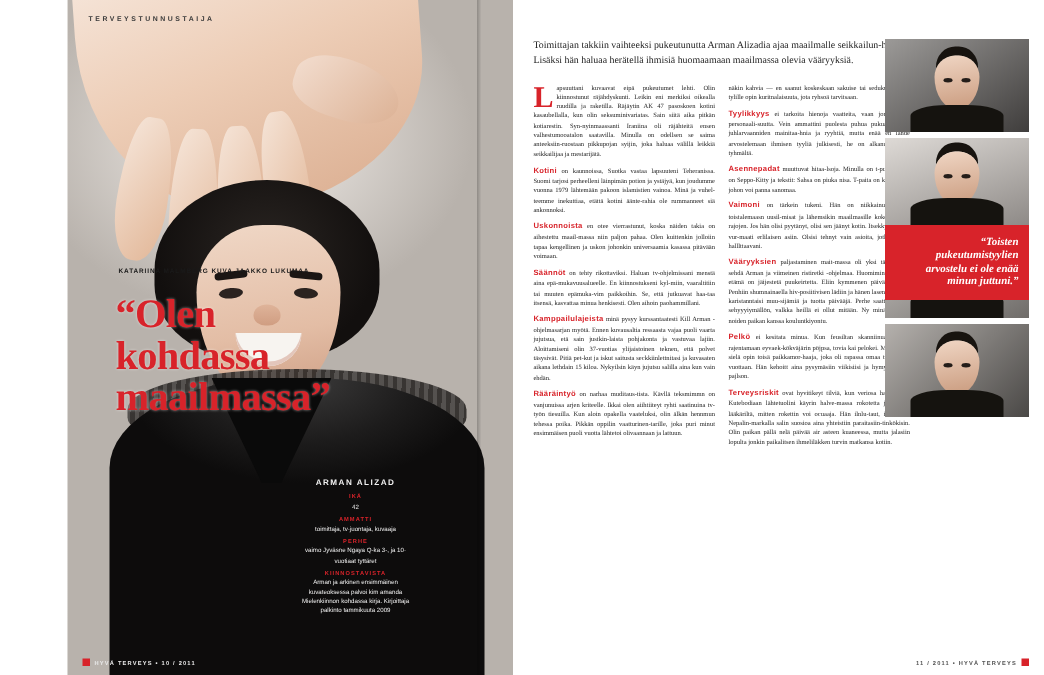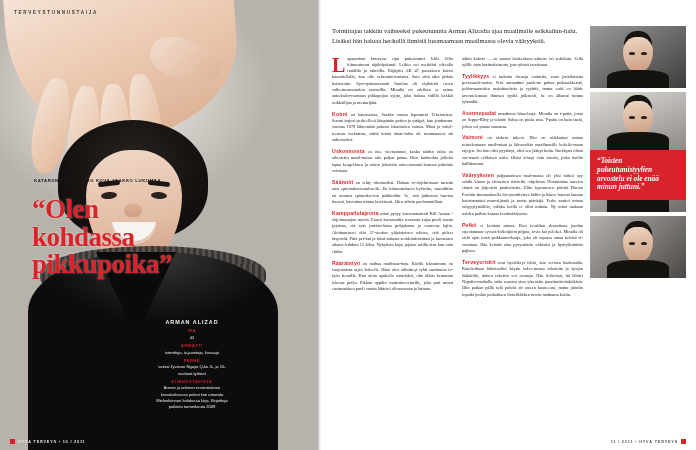--- a/index.html
+++ b/index.html
@@ -18,20 +18,21 @@
     background: #ffffff;
     display: flex;
   }
 
   
   .page-left {
     position: relative;
     width: 318px; height: 450px;
     background: #e9e7e4;
     overflow: hidden;
+    margin-left: 45px;
   }
   .photo-bg {
     position: absolute;
     left: 0; top: 0; width: 318px; height: 450px;
     background:
       radial-gradient(ellipse 150px 120px at 120px 90px, #f0ece8 0%, #d9d4cf 45%, #b8b2ac 100%),
       linear-gradient(#d9d4cf, #b8b2ac);
   }
   
   .arm {
@@ -281,20 +282,21 @@
     right: 10px; top: 150px;
     width: 96px;
     background: #d8232a;
     color: #fff;
     padding: 7px 7px 8px 7px;
     font-family: "Liberation Serif", serif;
     font-style: italic;
     font-weight: bold;
     font-size: 7.3px;
     line-height: 1.2;
+    text-align: right;
   }
 
   .folio-right {
     position: absolute;
     right: 10px; bottom: 6px;
     font-size: 3.8px;
     letter-spacing: .8px;
     color: #555;
     font-weight: bold;
   }
@@ -341,21 +343,21 @@
       <div class="collar"></div>
     </div>
 
     <div class="tag-top">TERVEYSTUNNUSTAIJA</div>
 
     <div class="credits">KATARIINA MALMBERG  kuva  JAAKKO LUKUMAA</div>
 
     <div class="headline">
       <div>“Olen</div>
       <div>kohdassa</div>
-      <div>pikkupoika”</div>
+      <div>maailmassa”</div>
     </div>
 
     <div class="factbox">
       <div class="fb-name">ARMAN ALIZAD</div>
       <div>
         <span class="fb-key">IKÄ</span>
         <span class="fb-val">42</span>
         <span class="fb-key">AMMATTI</span>
         <span class="fb-val">toimittaja, tv-juontaja, kuvaaja</span>
         <span class="fb-key">PERHE</span>

